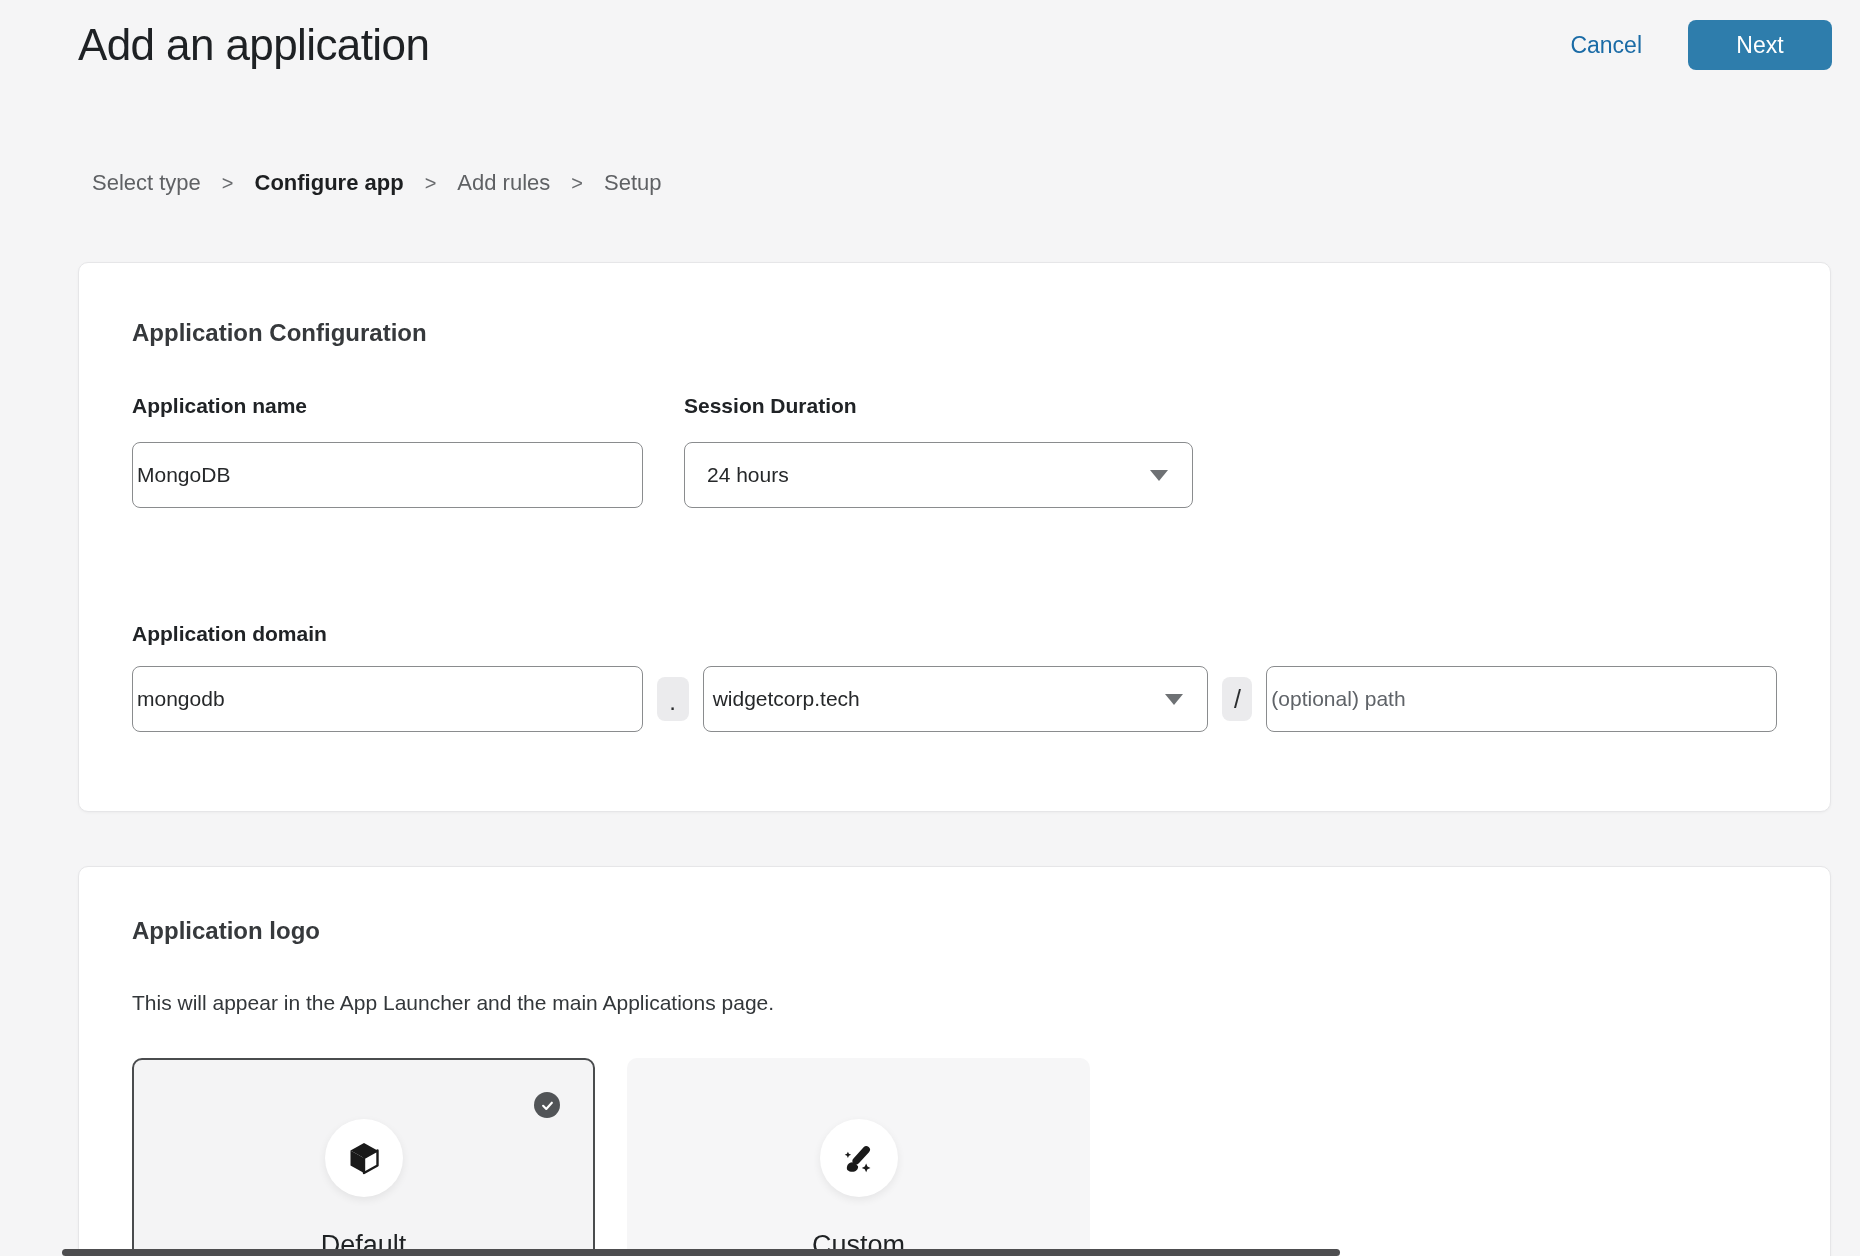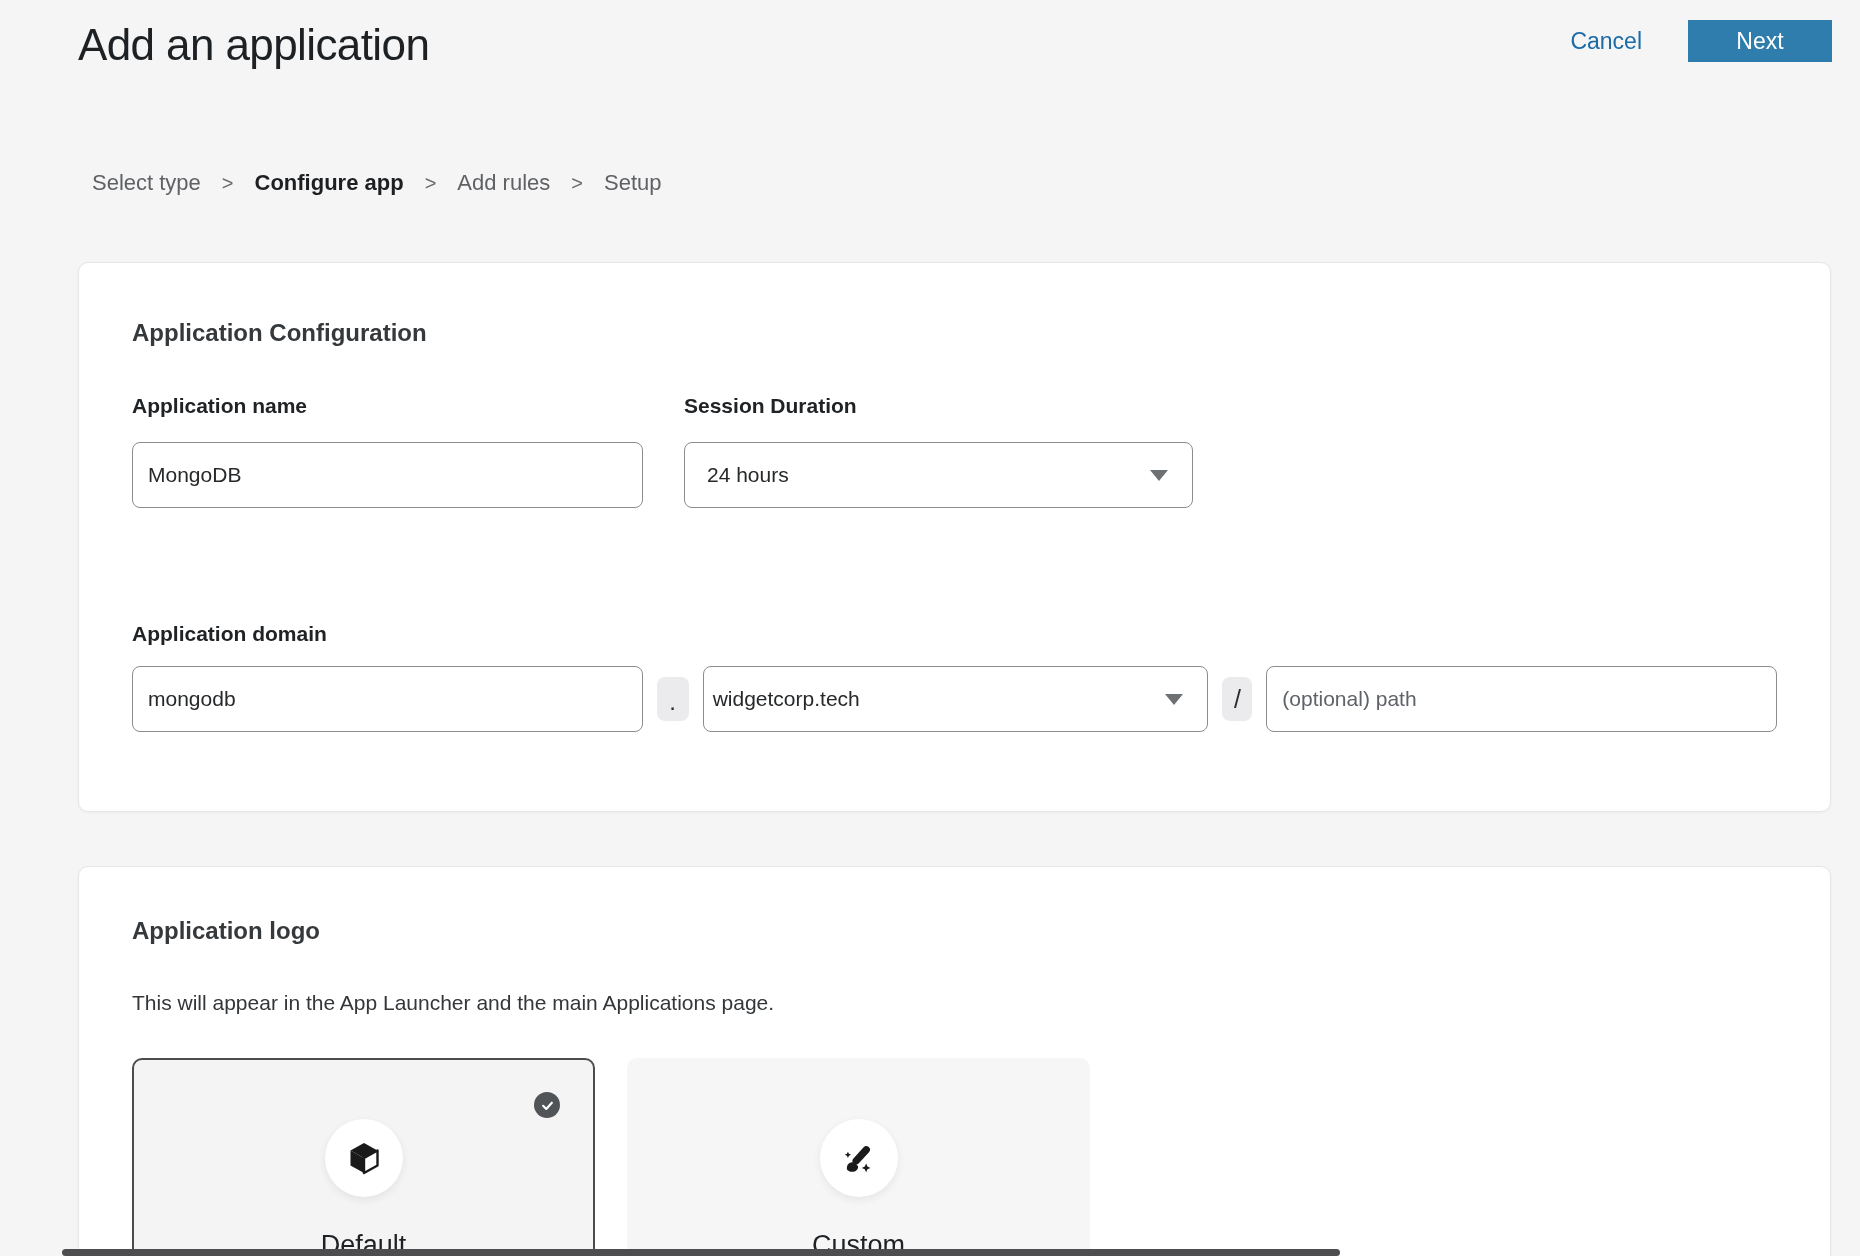--- a/index.html
+++ b/index.html
@@ -16,22 +16,22 @@
   .topbar {
     position:absolute; left:78px; right:28px; top:20px; height:54px;
     display:flex; justify-content:space-between; align-items:flex-start;
   }
   .page-title {
     font-size:44px; font-weight:400; letter-spacing:-0.6px; color:#1e2124;
   }
   .top-actions { display:flex; align-items:center; gap:46px; }
   .cancel-link { color:#1a6ba6; font-size:23px; cursor:pointer; }
   .next-btn {
-    width:144px; height:42px; background:#2e7dac; color:#ffffff;
-    border:none; border-radius:0; font-size:23px;
+    width:144px; height:50px; background:#2e7dac; color:#ffffff;
+    border:none; border-radius:8px; font-size:23px;
     display:flex; align-items:center; justify-content:center; cursor:pointer;
     font-family:"Liberation Sans", sans-serif;
   }
 
   
   .breadcrumb {
     position:absolute; left:92px; top:170px;
     display:flex; align-items:center; gap:21px;
     font-size:22px; color:#5f6164;
   }
@@ -52,21 +52,21 @@
   .fields-row { display:flex; gap:41px; margin-top:47px; }
   .field-label { font-size:21px; font-weight:700; color:#202326; }
   .field .field-label { display:block; margin-bottom:24px; }
 
   .text-input, .select-box {
     box-sizing:border-box; height:66px;
     border:1px solid #8a8c8e; border-radius:8px; background:#fff;
     font-size:21px; color:#26282a;
     font-family:"Liberation Sans", sans-serif;
   }
-  input.text-input { padding:0 15px; outline:none; }
+  input.text-input { padding:0 4px; outline:none; }
   input.text-input::placeholder { color:#5f6368; opacity:1; }
 
   .select-box {
     position:relative; display:flex; align-items:center;
     padding:0 52px 0 22px; cursor:pointer;
   }
   .caret-down {
     position:absolute; right:24px; top:50%; margin-top:-5px;
     width:0; height:0;
     border-left:9px solid transparent; border-right:9px solid transparent;

